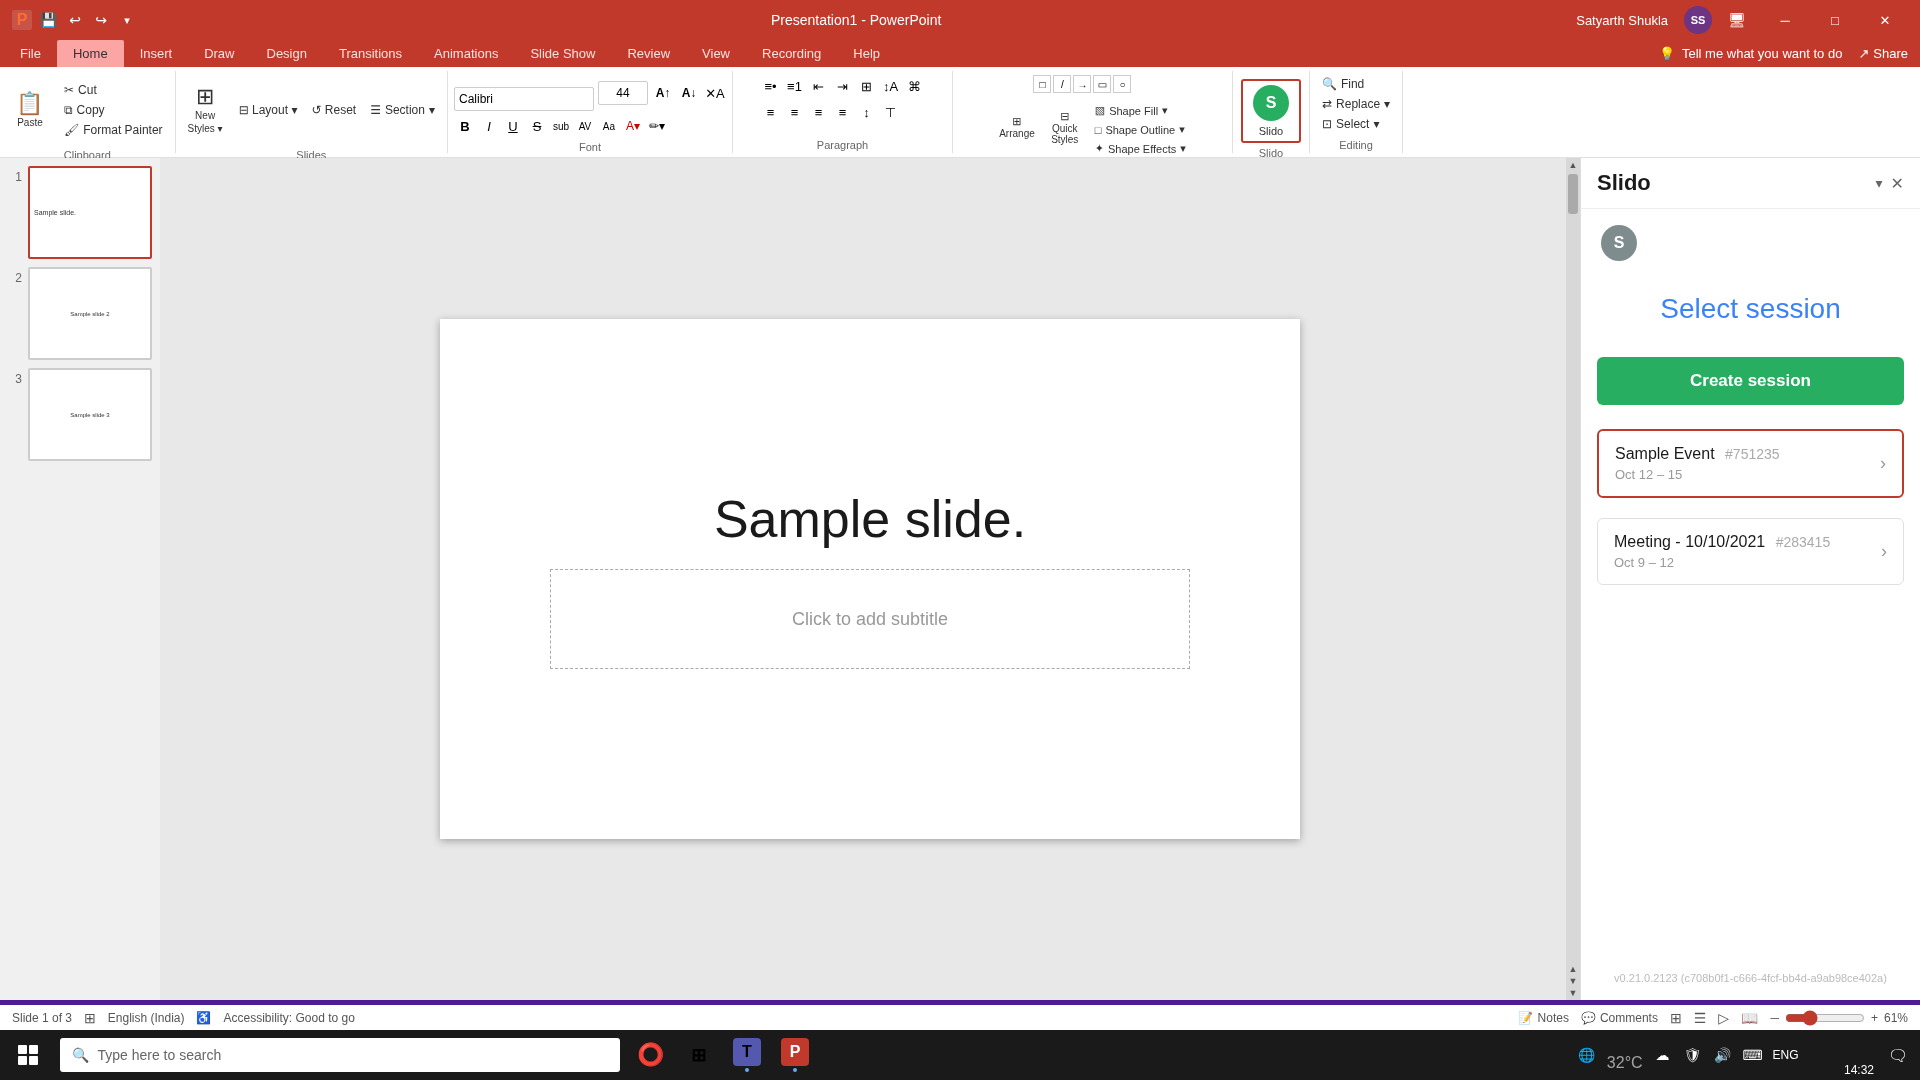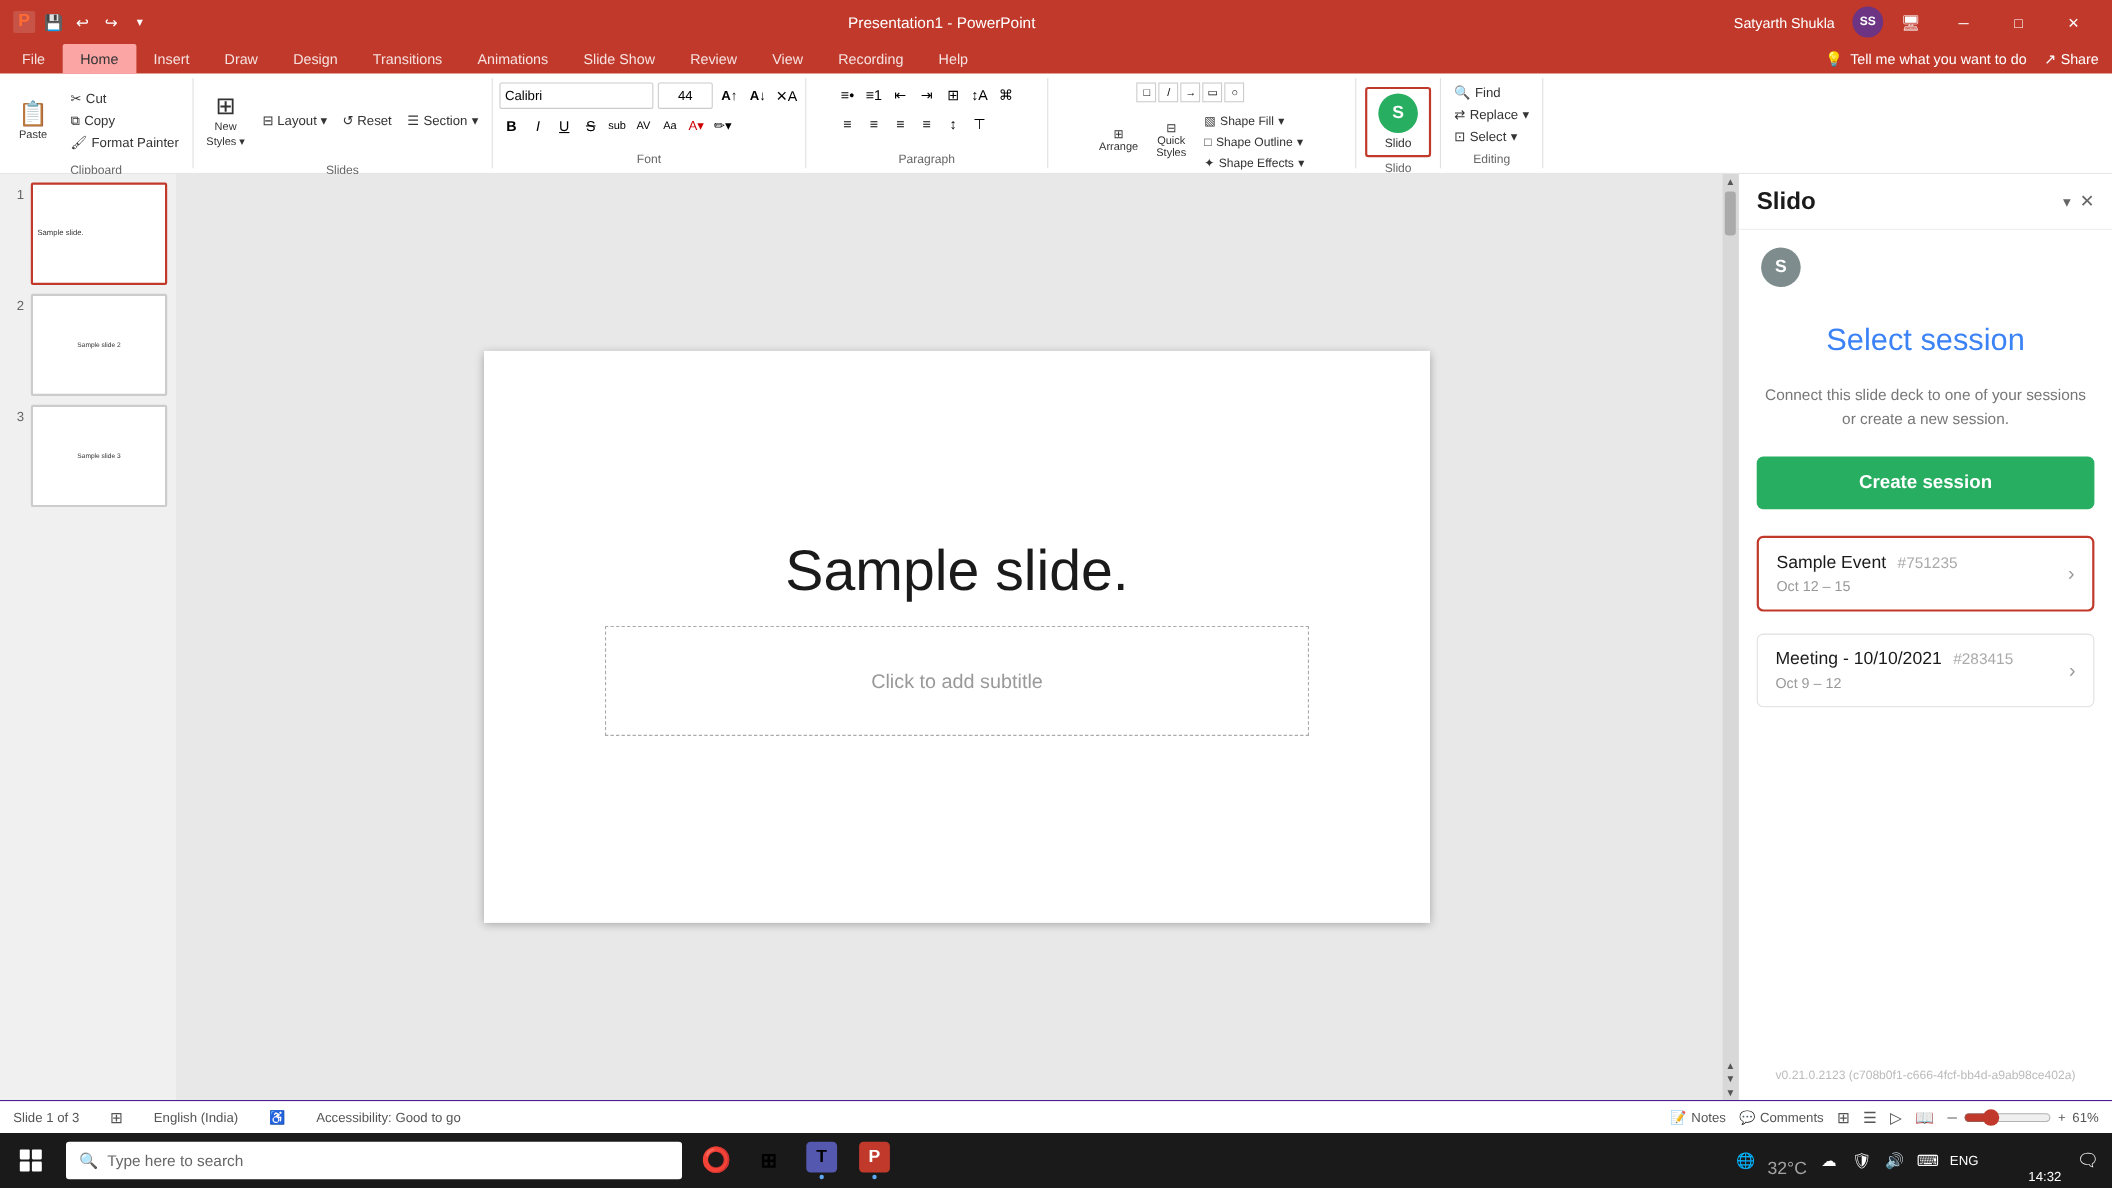--- a/index.html
+++ b/index.html
@@ -30,21 +30,21 @@
     .ribbon-group-items { display: flex; align-items: center; gap: 4px; flex: 1; padding: 4px 0; }
     .ribbon-btn { display: flex; flex-direction: column; align-items: center; justify-content: center; padding: 4px 6px; cursor: pointer; border-radius: 3px; font-size: 11px; color: #333; min-width: 40px; }
     .ribbon-btn .icon { font-size: 22px; line-height: 1; }
     .ribbon-btn .label { font-size: 10px; margin-top: 2px; }
     .ribbon-btn-sm { display: flex; align-items: center; gap: 4px; padding: 2px 6px; cursor: pointer; border-radius: 3px; font-size: 12px; color: #333; white-space: nowrap; }
 
     
     .slido-ribbon-btn { display: flex; flex-direction: column; align-items: center; justify-content: center; padding: 4px 10px; cursor: pointer; border-radius: 3px; font-size: 11px; color: #333; min-width: 50px; border: 2px solid #c0392b; background: white; }
     .slido-btn-circle { width: 36px; height: 36px; background: #27ae60; border-radius: 50%; display: flex; align-items: center; justify-content: center; color: white; font-size: 16px; font-weight: bold; }
 
-    .font-selector { width: 140px; height: 24px; border: 1px solid #ccc; border-radius: 2px; font-size: 12px; padding: 0 4px; }
+    .font-selector { width: 140px; height: 24px; border: 1px solid #ccc; border-radius: 2px; font-size: 12px; padding: 0 4px; margin-top: 12px; }
     .size-selector { width: 50px; height: 24px; border: 1px solid #ccc; border-radius: 2px; font-size: 12px; padding: 0 4px; text-align: center; }
 
     .format-row { display: flex; gap: 2px; align-items: center; }
     .fmt-btn { width: 22px; height: 22px; display: flex; align-items: center; justify-content: center; cursor: pointer; border-radius: 2px; font-size: 13px; border: none; background: none; }
 
     
     .main-area { display: flex; flex: 1; overflow: hidden; }
 
     
     .slide-panel { width: 160px; background: #f0f0f0; overflow-y: auto; padding: 8px; display: flex; flex-direction: column; gap: 8px; }
@@ -75,21 +75,21 @@
     .slido-session-item { border: 2px solid #c0392b; border-radius: 6px; padding: 14px 16px; cursor: pointer; display: flex; align-items: center; justify-content: space-between; }
     .slido-session-item.normal { border: 1px solid #e0e0e0; margin-top: 4px; }
     .session-title { font-size: 16px; color: #1a1a1a; }
     .session-id { color: #aaa; font-size: 14px; }
     .session-date { font-size: 13px; color: #999; margin-top: 4px; }
     .session-arrow { color: #999; font-size: 18px; }
 
     .slido-version { font-size: 11px; color: #bbb; text-align: center; margin-top: auto; padding-top: 8px; }
 
     
-    .status-bar { height: 30px; background: white; border-top: 1px solid #4c1d95; display: flex; align-items: center; padding: 0 12px; gap: 28px; font-size: 12px; color: #555; }
+    .status-bar { height: 30px; background: white; border-top: 5px solid #4c1d95; display: flex; align-items: center; padding: 0 12px; gap: 12px; font-size: 12px; color: #555; }
     .status-bar-right { margin-left: auto; display: flex; align-items: center; gap: 12px; }
     .status-zoom { display: flex; align-items: center; gap: 6px; }
     .zoom-slider { width: 80px; accent-color: #c0392b; }
 
     
     .taskbar { height: 50px; background: #1a1a1a; display: flex; align-items: center; padding: 0 0; }
     .taskbar-start { width: 56px; height: 50px; background: #1a1a1a; display: flex; align-items: center; justify-content: center; cursor: pointer; }
     .start-icon { width: 20px; height: 20px; display: grid; grid-template-columns: 1fr 1fr; gap: 2px; }
     .start-icon div { background: white; border-radius: 1px; }
     .taskbar-search { flex: 1; max-width: 560px; height: 34px; background: white; border-radius: 3px; margin-left: 4px; display: flex; align-items: center; padding: 0 12px; gap: 8px; cursor: text; }
@@ -346,21 +346,20 @@
       </div>
     </div>
     <div class="slido-panel-body">
       <div style="display:flex; align-items:center; justify-content:flex-start; padding-left:4px;">
         <div class="slido-user-avatar">
           <span>S</span>
         </div>
       </div>
 
       <div class="slido-select-title">Select session</div>
-      <div class="slido-select-desc">Connect this slide deck to one of your sessions or create a new session.</div>
 
       <button class="slido-create-btn">Create session</button>
 
       <div class="slido-session-item">
         <div>
           <div class="session-title">
             <span>Sample Event</span>
             <span class="session-id" style="margin-left:6px;">#751235</span>
           </div>
           <div class="session-date">Oct 12 – 15</div>

